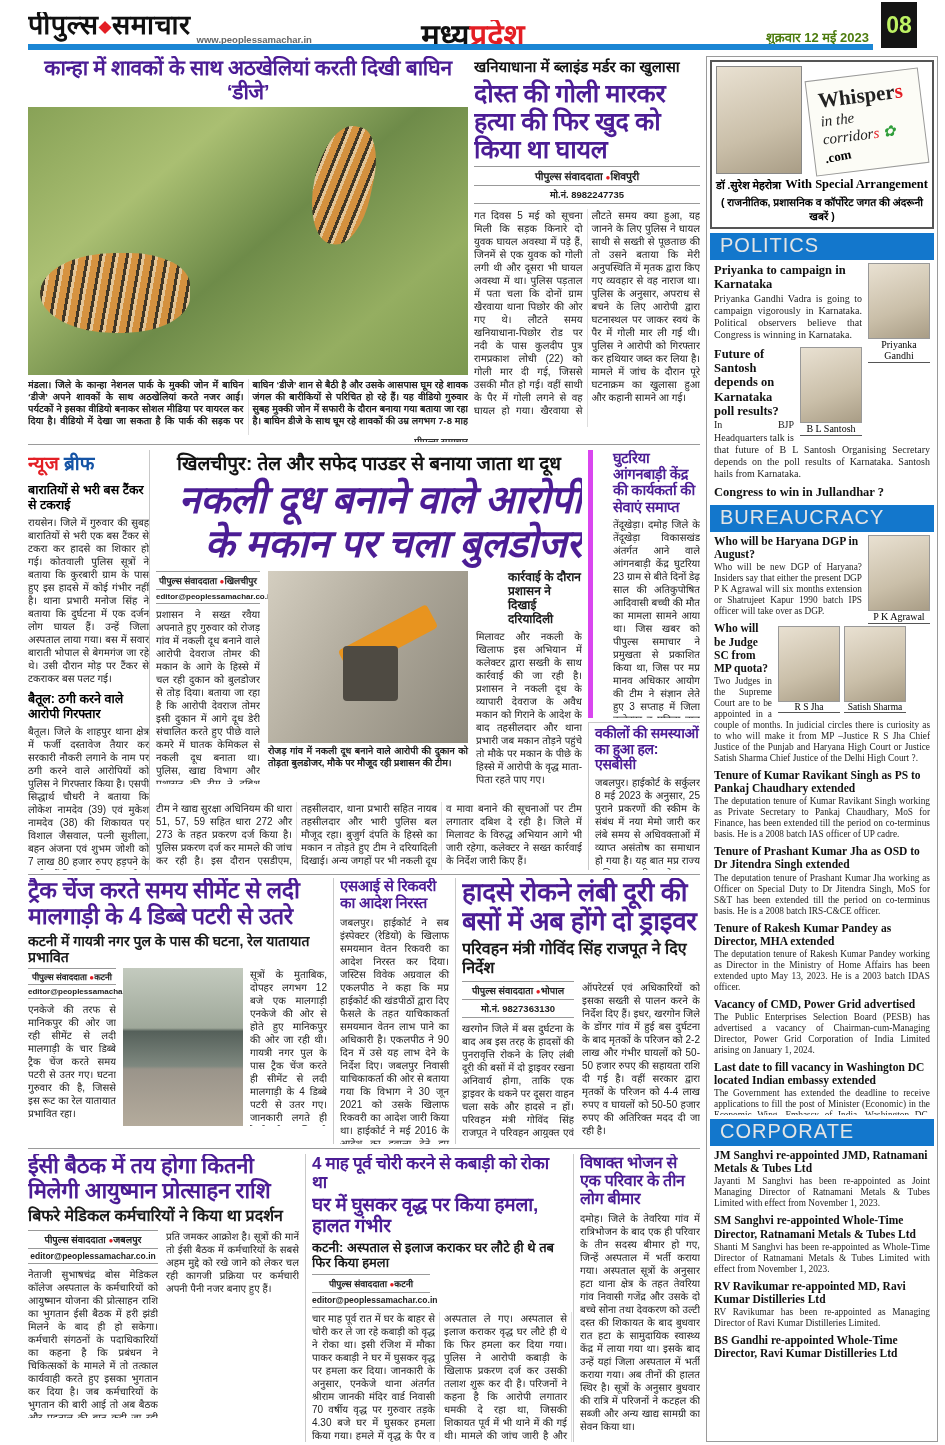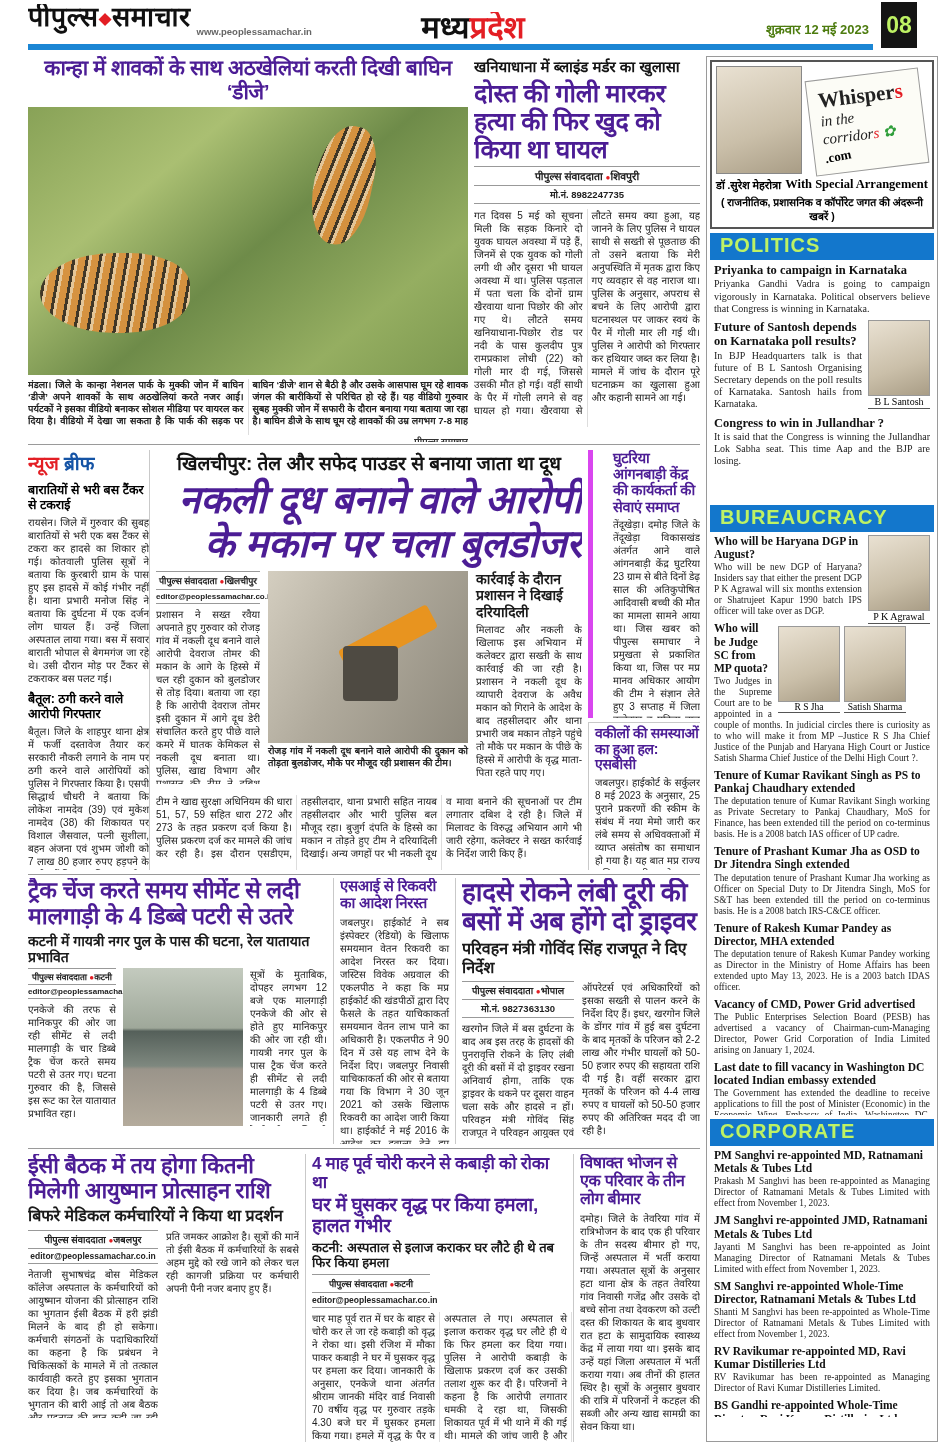--- a/index.html
+++ b/index.html
@@ -47,21 +47,21 @@
 .wc-card { border:1px solid #999; background:#fcfcf6; transform:rotate(-7deg); margin:8px 4px 0 2px; padding:8px 8px 4px 10px; font-family:"Liberation Serif","DejaVu Serif",serif; flex:1; height:96px; }
 .wc-l1 { font-size:21px; font-weight:bold; color:#222; }
 .wc-l2 { font-size:15px; font-style:italic; color:#222; }
 .wc-com { font-size:13px; font-weight:bold; transform:rotate(-4deg); display:inline-block; }
 .red-s { color:#e31e24; }
 .flower { color:#2e9e3a; font-size:15px; }
 .wc-row2 { display:flex; justify-content:space-between; align-items:flex-end; margin-top:3px; font-family:"Liberation Serif",serif; }
 .wc-author { font-size:11px; font-weight:bold; }
 .wc-arr { font-size:12.5px; font-weight:bold; }
 .wc-tag { font-size:10.5px; font-weight:bold; text-align:center; margin-top:3px; }
-.wb-bar { background:#1377cc; color:#bef264; font-weight:bold; font-size:20px; letter-spacing:1px; padding:1px 10px 3px; margin:4px 3px 3px; }
+.wb-bar { background:#1377cc; color:#e5e5e5; font-weight:normal; font-size:20px; letter-spacing:1px; padding:1px 10px 3px; margin:4px 3px 3px; }
 .wb-items { padding:0 7px; overflow:hidden; }
 .wb-item { margin-bottom:5px; overflow:visible; }
 .wb-item h4 { font-family:"Liberation Serif","DejaVu Serif",serif; font-size:12.5px; line-height:1.15; color:#111; margin-bottom:1px; }
 .wb-item p { font-family:"Liberation Serif","DejaVu Serif",serif; font-size:10px; line-height:1.22; text-align:justify; color:#222; }
 .wb-photo { float:right; width:62px; margin:0 0 2px 6px; text-align:center; }
 .wb-photo .ph { width:62px; height:76px; border:1px solid #999; }
 .wb-photo .cap { font-family:"Liberation Serif",serif; font-size:10px; line-height:1.1; border-bottom:1px solid #555; padding-bottom:1px; }
 .wb-photo2 { float:right; width:152px; margin:0 0 2px 6px; display:flex; gap:4px; }
 .wb-photo2 .half { width:62px; text-align:center; }
 .wb-photo2 .ph { width:62px; height:76px; border:1px solid #999; }
@@ -77,21 +77,21 @@
 .nb-item-title { font-size:12.5px; font-weight:bold; line-height:1.2; margin:7px 0 3px; }
 
 .photocap { font-size:9.5px; font-weight:bold; color:#222; line-height:1.25; text-align:justify; }
 .vr { border-right:1px solid #c9c9c9; }
 </style>
 </head>
 <body>
 
 <div class="page">
 
-  <header class="abs" style="left:28px; top:4px; width:889px; height:42px;">
+  <header class="abs" style="left:28px; top:12px; width:889px; height:42px;">
     <div style="float:left;">
       <div class="logo"><span>पीपुल्स</span><span class="diamond">◆</span><span>समाचार</span></div>
     </div>
     <span class="site-url" style="float:left; margin:22px 0 0 6px;">www.peoplessamachar.in</span>
     <div class="edition abs" style="left:325px; top:8px; width:240px; text-align:center;"><span>मध्य</span><span class="red">प्रदेश</span></div>
     <div class="m-date abs" style="right:48px; top:16px;">शुक्रवार 12 मई 2023</div>
   </header>
   <div class="pagenum abs" style="left:881px; top:2px; width:36px; height:46px;">08</div>
   <div class="rule-blue abs" style="left:28px; top:44px; width:845px; height:6px;"></div>
 
@@ -137,21 +137,21 @@
         <p class="body-hi" style="margin-top:4px; height:176px; overflow:hidden;">प्रशासन ने सख्त रवैया अपनाते हुए गुरुवार को रोजड़ गांव में नकली दूध बनाने वाले आरोपी देवराज तोमर की मकान के आगे के हिस्से में चल रही दुकान को बुलडोजर से तोड़ दिया। बताया जा रहा है कि आरोपी देवराज तोमर इसी दुकान में आगे दूध डेरी संचालित करते हुए पीछे वाले कमरे में घातक केमिकल से नकली दूध बनाता था। पुलिस, खाद्य विभाग और प्रशासन की टीम ने दबिश देकर नकली दूध बनाने की सामग्री जब्त की थी।</p>
       </div>
       <div style="width:200px; flex:none;">
         <div class="ph dozer-photo" style="width:200px; height:172px;">
           <div class="dozer-arm"></div>
           <div class="dozer-cab"></div>
         </div>
         <p class="photocap" style="margin-top:2px;">रोजड़ गांव में नकली दूध बनाने वाले आरोपी की दुकान को तोड़ता बुलडोजर, मौके पर मौजूद रही प्रशासन की टीम।</p>
       </div>
       <div style="flex:1;">
-        <h3 class="subhead" style="font-size:14px; margin-bottom:3px;">कार्रवाई के दौरान प्रशासन ने दिखाई दरियादिली</h3>
+        <h3 class="subhead" style="font-size:12px; margin-bottom:3px;margin-left:32px;">कार्रवाई के दौरान प्रशासन ने दिखाई दरियादिली</h3>
         <p class="body-hi" style="height:166px; overflow:hidden;">मिलावट और नकली के खिलाफ इस अभियान में कलेक्टर द्वारा सख्ती के साथ कार्रवाई की जा रही है। प्रशासन ने नकली दूध के व्यापारी देवराज के अवैध मकान को गिराने के आदेश के बाद तहसीलदार और थाना प्रभारी जब मकान तोड़ने पहुंचे तो मौके पर मकान के पीछे के हिस्से में आरोपी के वृद्ध माता-पिता रहते पाए गए।</p>
       </div>
     </div>
     <p class="body-hi cols3" style="margin-top:6px; height:86px;">टीम ने खाद्य सुरक्षा अधिनियम की धारा 51, 57, 59 सहित धारा 272 और 273 के तहत प्रकरण दर्ज किया है। पुलिस प्रकरण दर्ज कर मामले की जांच कर रही है। इस दौरान एसडीएम, तहसीलदार, थाना प्रभारी सहित नायब तहसीलदार और भारी पुलिस बल मौजूद रहा। बुजुर्ग दंपति के हिस्से का मकान न तोड़ते हुए टीम ने दरियादिली दिखाई। अन्य जगहों पर भी नकली दूध व मावा बनाने की सूचनाओं पर टीम लगातार दबिश दे रही है। जिले में मिलावट के विरुद्ध अभियान आगे भी जारी रहेगा, कलेक्टर ने सख्त कार्रवाई के निर्देश जारी किए हैं।</p>
   </section>
 
   <section class="abs" style="left:588px; top:450px; width:112px; height:268px; border-left:5px solid #d946ef; padding-left:20px;">
     <h3 class="headline" style="font-size:14.5px;">घुटरिया आंगनबाड़ी केंद्र की कार्यकर्ता की सेवाएं समाप्त</h3>
     <p class="body-hi" style="margin-top:3px; height:200px;">तेंदूखेड़ा। दमोह जिले के तेंदूखेड़ा विकासखंड अंतर्गत आने वाले आंगनबाड़ी केंद्र घुटरिया 23 ग्राम से बीते दिनों डेढ़ साल की अतिकुपोषित आदिवासी बच्ची की मौत का मामला सामने आया था। जिस खबर को पीपुल्स समाचार ने प्रमुखता से प्रकाशित किया था, जिस पर मप्र मानव अधिकार आयोग की टीम ने संज्ञान लेते हुए 3 सप्ताह में जिला कलेक्टर व महिला बाल विकास अधिकारी, दमोह से जवाब मांगा है। इसी तारतम्य में मिनी आंगनबाड़ी कार्यकर्ता भानु कुमारी गौड़ की सेवा कार्य में लापरवाही के आरोप में सेवाएं समाप्ति का आदेश जारी कर दिया है।</p>
   </section>
@@ -242,20 +242,24 @@
       <div class="wc-row2">
         <span class="wc-author">डॉ .सुरेश मेहरोत्रा</span>
         <span class="wc-arr">With Special Arrangement</span>
       </div>
       <div class="wc-tag">( राजनीतिक, प्रशासनिक व कॉर्पोरेट जगत की अंदरूनी खबरें )</div>
     </div>
 
     <div class="wb-bar">POLITICS</div>
     <div class="wb-items" style="height:238px;">
       <div class="wb-item">
+        <div class="wb-photo">
+            <div class="ph portrait"></div>
+            <div class="cap">Priyanka Gandhi</div>
+          </div>
         <h4>Priyanka to campaign in Karnataka</h4>
         <p>Priyanka Gandhi Vadra is going to campaign vigorously in Karnataka. Political observers believe that Congress is winning in Karnataka.</p>
       </div>
       <div class="wb-item">
         <div class="wb-photo">
             <div class="ph portrait"></div>
             <div class="cap">B L Santosh</div>
           </div>
         <h4>Future of Santosh depends on Karnataka poll results?</h4>
         <p>In BJP Headquarters talk is that future of B L Santosh Organising Secretary depends on the poll results of Karnataka. Santosh hails from Karnataka.</p>
@@ -309,24 +313,20 @@
       <div class="wb-item">
           <h4>Last date to fill vacancy in Washington DC located Indian embassy extended</h4>
           <p>The Government has extended the deadline to receive applications to fill the post of Minister (Economic) in the Economic Wing, Embassy of India, Washington DC, USA (JS level) for a period of three years under Department of Economic Affairs. The last date of receiving the applications has been extended to June 7.</p>
         </div>
 
     </div>
 
     <div class="wb-bar">CORPORATE</div>
     <div class="wb-items sec-corp" style="height:268px;">
       <div class="wb-item">
-          <h4>PM Sanghvi re-appointed MD, Ratnamani Metals &amp; Tubes Ltd</h4>
-          <p>Prakash M Sanghvi has been re-appointed as Managing Director of Ratnamani Metals &amp; Tubes Limited with effect from November 1, 2023.</p>
-        </div>
-      <div class="wb-item">
           <h4>JM Sanghvi re-appointed JMD, Ratnamani Metals &amp; Tubes Ltd</h4>
           <p>Jayanti M Sanghvi has been re-appointed as Joint Managing Director of Ratnamani Metals &amp; Tubes Limited with effect from November 1, 2023.</p>
         </div>
       <div class="wb-item">
           <h4>SM Sanghvi re-appointed Whole-Time Director, Ratnamani Metals &amp; Tubes Ltd</h4>
           <p>Shanti M Sanghvi has been re-appointed as Whole-Time Director of Ratnamani Metals &amp; Tubes Limited with effect from November 1, 2023.</p>
         </div>
       <div class="wb-item">
           <h4>RV Ravikumar re-appointed MD, Ravi Kumar Distilleries Ltd</h4>
           <p>RV Ravikumar has been re-appointed as Managing Director of Ravi Kumar Distilleries Limited.</p>

